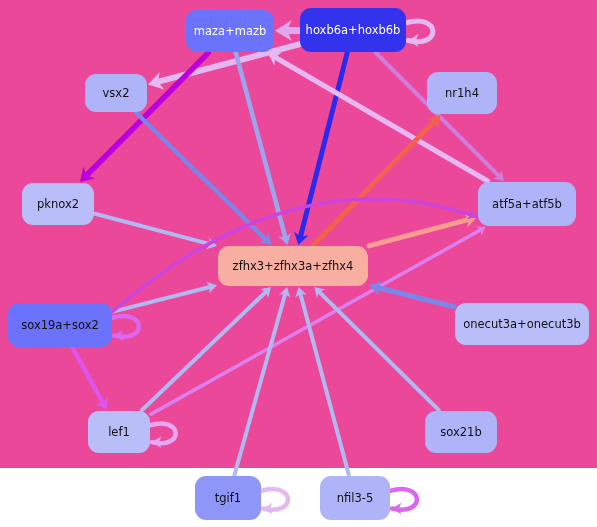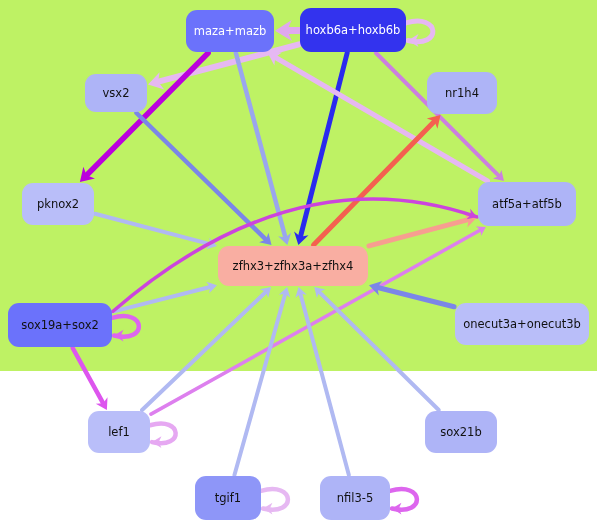--- a/index.html
+++ b/index.html
@@ -1,18 +1,18 @@
 <!DOCTYPE html>
 <html><head>
 <meta charset="utf-8">
 <style>
   html,body{margin:0;padding:0;background:#ffffff;}
   body{width:597px;height:527px;overflow:hidden;
        font-family:"DejaVu Sans","Liberation Sans",sans-serif;}
-  #graph-root{position:relative;width:597px;height:371px;background:#bef264;}
+  #graph-root{position:relative;width:597px;height:468px;background:#ec4899;}
   svg#net{position:absolute;left:0;top:0;width:597px;height:527px;}
   .node-rect{stroke:none;}
   .node-label{font-family:"DejaVu Sans","Liberation Sans",sans-serif;
               font-size:11.5px;text-anchor:middle;dominant-baseline:middle;
               paint-order:stroke;}
   .edge{fill:none;stroke-linecap:round;}
 </style>
 </head>
 <body>
 

